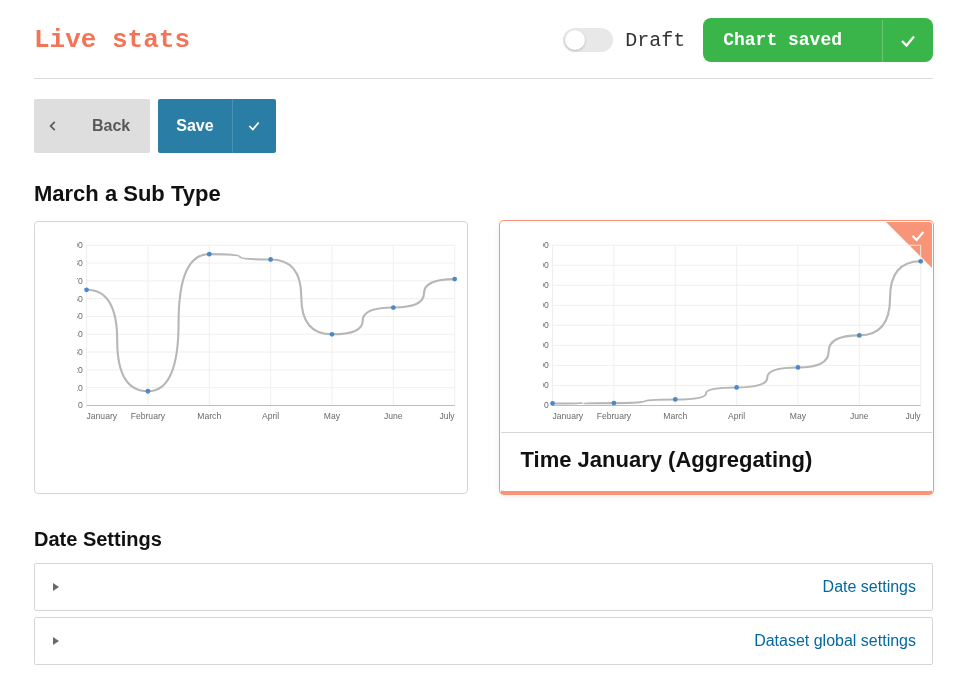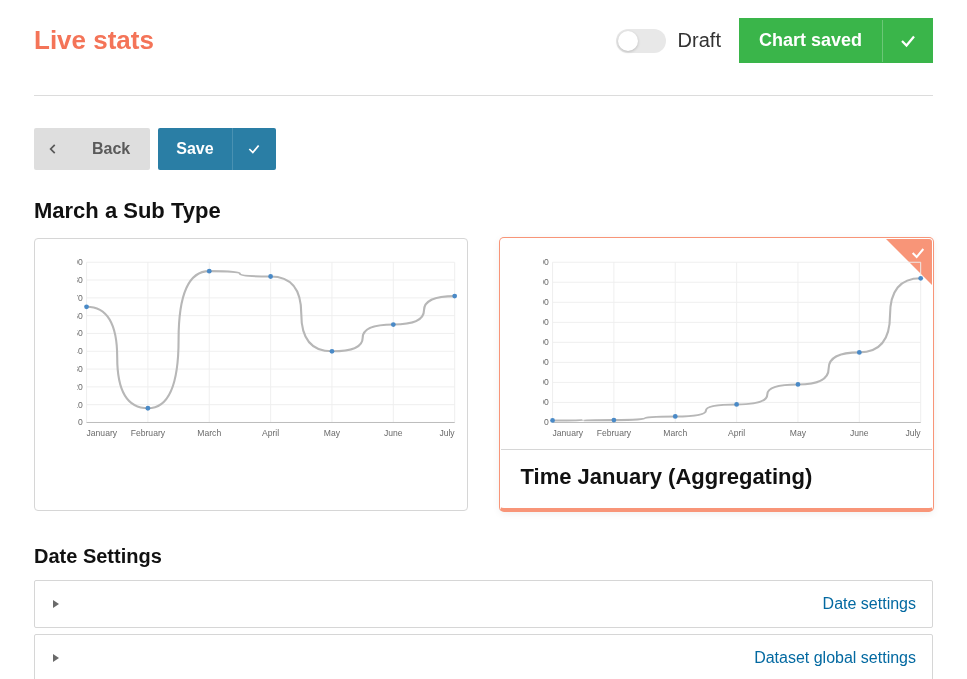--- a/index.html
+++ b/index.html
@@ -11,34 +11,34 @@
   --gray-text:#444;
   --gray-border:#dcdcdc;
   --gray-panel-border:#d6d6d6;
   --gray-muted:#a2a2a2;
   --axis-text:#6a6a6a;
 }
 *{box-sizing:border-box;}
 html,body{margin:0;padding:0;background:#fff;font-family:"Segoe UI",Arial,sans-serif;color:#222;}
 body{width:967px;height:679px;overflow:hidden;}
 .page{padding:18px 34px 0 34px;}
-.top-row{display:flex;align-items:center;border-bottom:1px solid var(--gray-border);padding-bottom:32px;margin-bottom:32px;}
+.top-row{display:flex;align-items:center;border-bottom:1px solid var(--gray-border);padding-bottom:16px;margin-bottom:20px;font-family:Liberation Mono, monospace;}
 .title{font-size:26px;color:var(--coral);font-weight:700;flex:1;}
-.toggle-wrap{display:flex;align-items:flex-start;gap:12px;margin-right:18px;}
+.toggle-wrap{display:flex;align-items:center;gap:12px;margin-right:18px;}
 .toggle{width:50px;height:24px;border-radius:24px;background:#e8e8e8;position:relative;cursor:pointer;}
 .toggle::after{content:"";position:absolute;width:20px;height:20px;border-radius:50%;background:#fff;left:2px;top:2px;box-shadow:0 1px 3px rgba(0,0,0,.2);}
 .toggle-label{font-size:20px;color:#333;}
-.saved-badge{background:var(--green);color:#fff;display:flex;align-items:center;border-radius:0;overflow:hidden;}
+.saved-badge{background:var(--green);color:#fff;display:flex;align-items:flex-end;border-radius:8px;overflow:hidden;gap:20px;}
 .saved-badge .txt{padding:12px 20px;font-size:18px;font-weight:700;}
 .saved-badge .chk{padding:12px 16px;display:flex;align-items:center;justify-content:center;border-left:1px solid rgba(255,255,255,.25);}
 .saved-badge svg{width:18px;height:18px;stroke:#fff;}
 
 .nav-row{display:flex;gap:8px;margin-bottom:28px;}
 .btn-group{display:flex;border-radius:2px;overflow:hidden;}
-.btn{display:flex;align-items:center;justify-content:center;font-size:16px;font-weight:700;height:42px;cursor:pointer;border:none;}
+.btn{display:flex;align-items:center;justify-content:center;font-size:16px;font-weight:700;height:54px;cursor:pointer;border:none;}
 .btn.ghost{background:var(--gray-light);color:#5a5a5a;}
 .btn.ghost.icon{width:38px;}
 .btn.ghost.text{padding:0 20px;}
 .btn.primary{background:var(--teal);color:#fff;}
 .btn.primary.text{padding:0 18px;}
 .btn.primary.icon{width:44px;border-left:1px solid rgba(255,255,255,.15);}
 .btn svg{width:14px;height:14px;stroke:currentColor;}
 
 h2.section{font-size:22px;font-weight:700;margin:0 0 14px 0;color:#111;}
 

